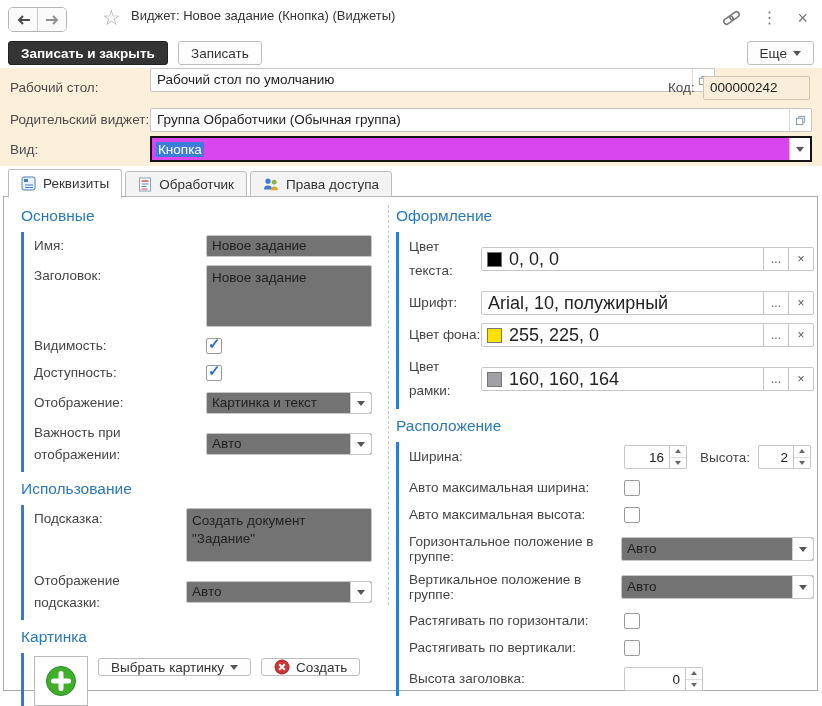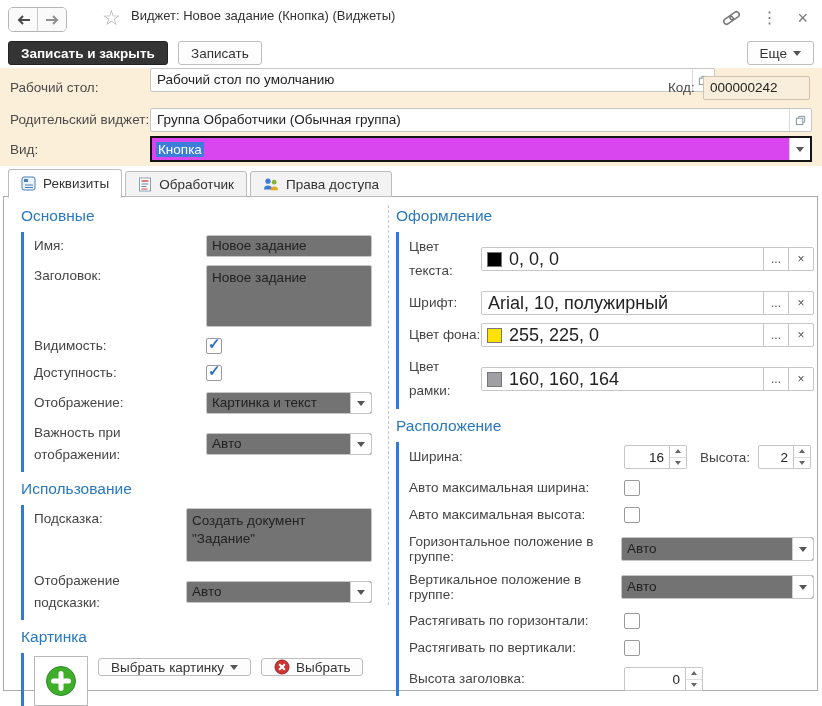--- a/index.html
+++ b/index.html
@@ -268,21 +268,21 @@
           </div>
           <div class="btn pbtn" style="margin-top:2px">
             <span>Выбрать картинку</span>
             <span class="tri-down"></span>
           </div>
           <div class="btn pbtn" style="margin-top:2px">
             <svg width="16" height="16" viewBox="0 0 16 16">
               <circle cx="8" cy="8" r="7" fill="#cf3434" stroke="#a32222"></circle>
               <path d="M5.2 5.2 L10.8 10.8 M10.8 5.2 L5.2 10.8" stroke="#fff" stroke-width="2"></path>
             </svg>
-            <span>Выбрать</span>
+            <span>Создать</span>
           </div>
         </div>
       </div>
     </div>
 
     <div class="col col-right">
       <div class="sec-h">Оформление</div>
       <div class="group">
         <div class="row">
           <span class="lbl lbl-b">Цвет текста:</span>

